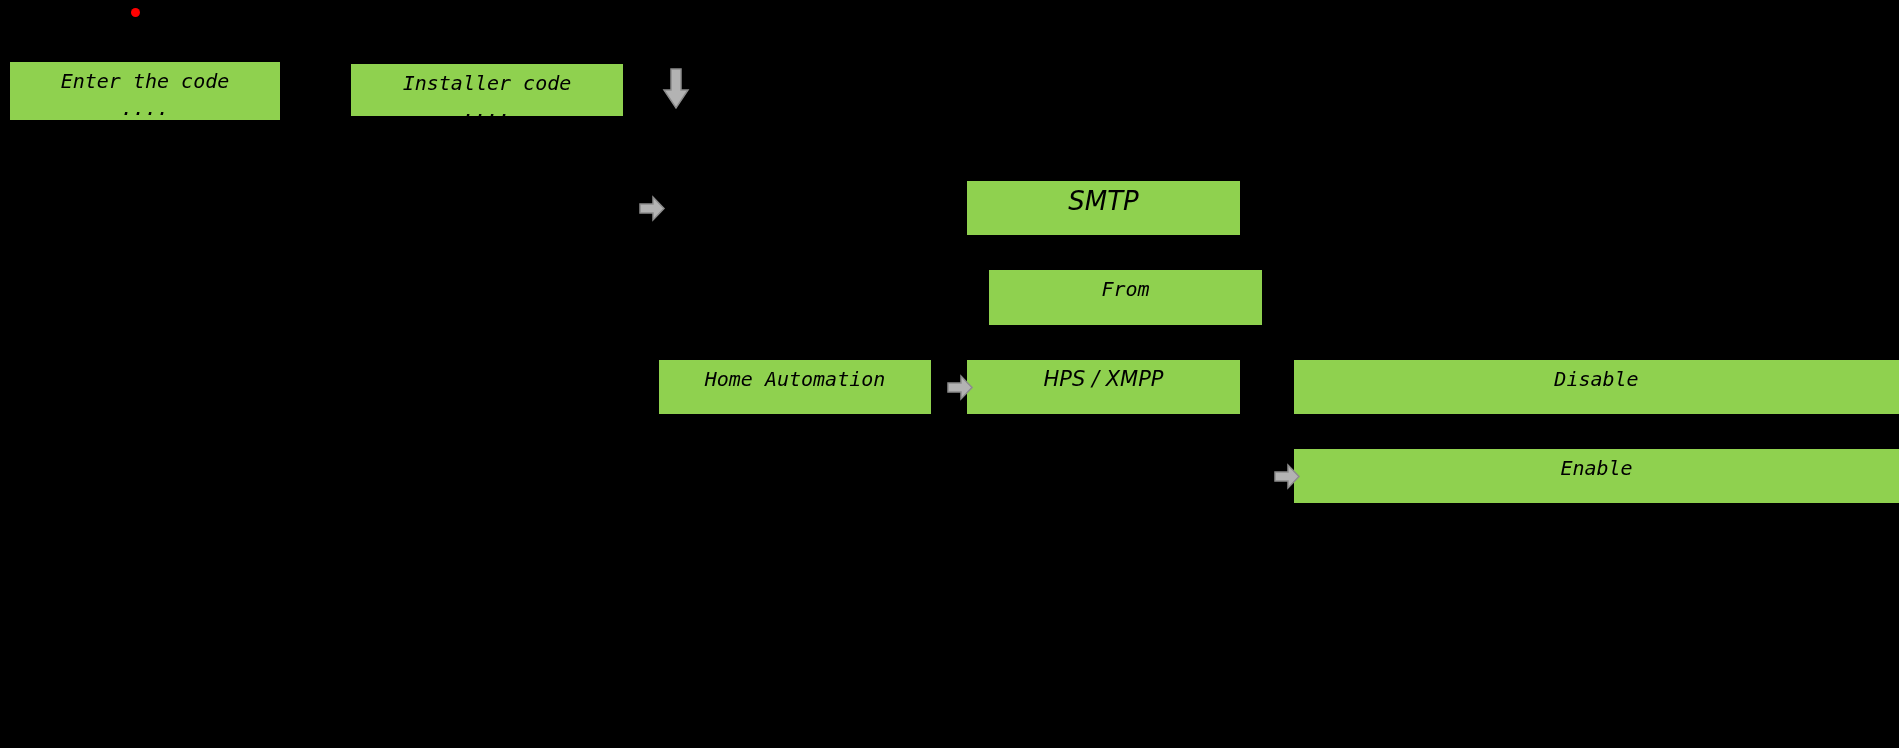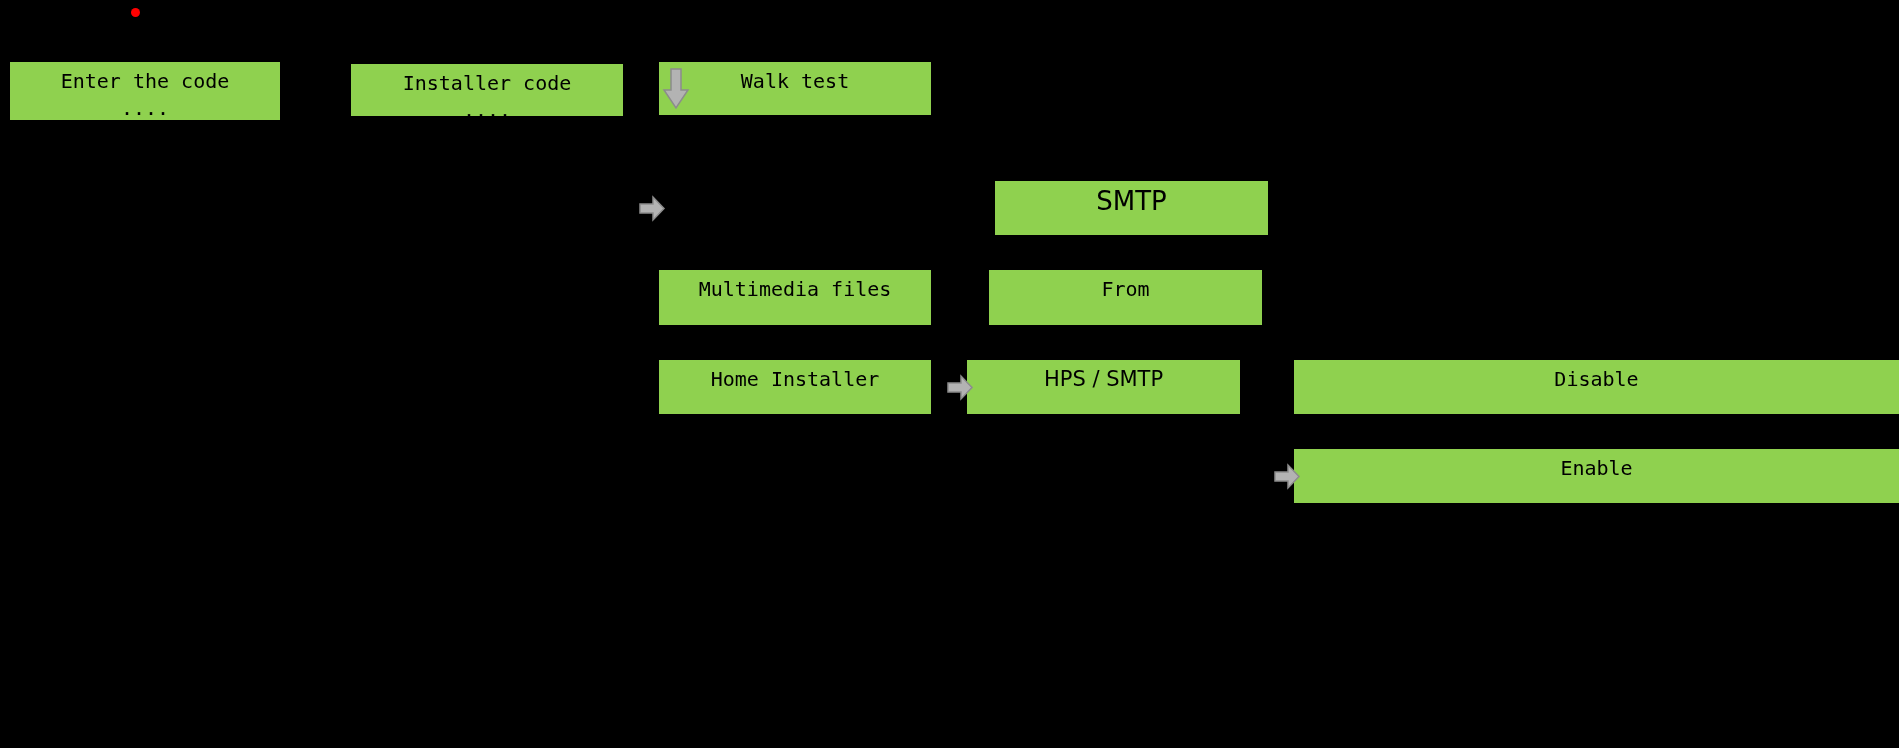--- a/index.html
+++ b/index.html
@@ -7,20 +7,21 @@
     padding: 0;
     background: #000000;
   }
   #canvas {
     position: relative;
     width: 1899px;
     height: 748px;
     background: #000000;
     overflow: hidden;
     font-family: "DejaVu Sans Mono", "Liberation Mono", monospace;
+    font-style: italic;
   }
   .node {
     position: absolute;
     background: #8fd14f;
     color: #000000;
     box-sizing: border-box;
     display: flex;
     flex-direction: column;
     align-items: center;
     justify-content: flex-start;
@@ -34,21 +35,20 @@
     white-space: pre;
   }
   .mono {
     font-family: "DejaVu Sans Mono", "Liberation Mono", monospace;
     font-size: 20px;
     letter-spacing: 0px;
   }
   .sans {
     font-family: "DejaVu Sans", "Liberation Sans", sans-serif;
     font-size: 26px;
-    margin-left: 28px;
   }
   .sans-sm {
     font-family: "DejaVu Sans", "Liberation Sans", sans-serif;
     font-size: 21px;
   }
   .marker-dot {
     position: absolute;
     width: 9px;
     height: 9px;
     border-radius: 50%;
@@ -70,43 +70,37 @@
   <div class="node mono" style="left:10px; top:62px; width:270px; height:58px;">
     <span class="line1">Enter the code</span>
     <span class="line2">....</span>
   </div>
 
   <div class="node mono" style="left:351px; top:64px; width:272px; height:52px;">
     <span class="line1">Installer code</span>
     <span class="line2">....</span>
   </div>
 
-  <div class="node mono" style="left:659px; top:62px; width:272px; height:53px;">
-    <span class="line1">Walk test</span>
-  </div>
 
 
   <div class="node sans" style="left:967px; top:181px; width:273px; height:54px; padding-top:3px;">
     <span class="line1">SMTP</span>
   </div>
 
-  <div class="node mono" style="left:659px; top:270px; width:272px; height:55px;">
-    <span class="line1">Multimedia files</span>
-  </div>
 
   <div class="node mono" style="left:967px; top:270px; width:273px; height:55px;margin-left:22px;">
     <span class="line1">From</span>
   </div>
 
   <div class="node mono" style="left:659px; top:360px; width:272px; height:54px;">
-    <span class="line1">Home Installer</span>
+    <span class="line1">Home Automation</span>
   </div>
 
   <div class="node sans-sm" style="left:967px; top:360px; width:273px; height:54px; padding-top:5px;">
-    <span class="line1">HPS / SMTP</span>
+    <span class="line1">HPS / XMPP</span>
   </div>
 
   <div class="node mono" style="left:1294px; top:360px; width:605px; height:54px;">
     <span class="line1">Disable</span>
   </div>
 
   <div class="node mono" style="left:1294px; top:449px; width:605px; height:54px;">
     <span class="line1">Enable</span>
   </div>
 

